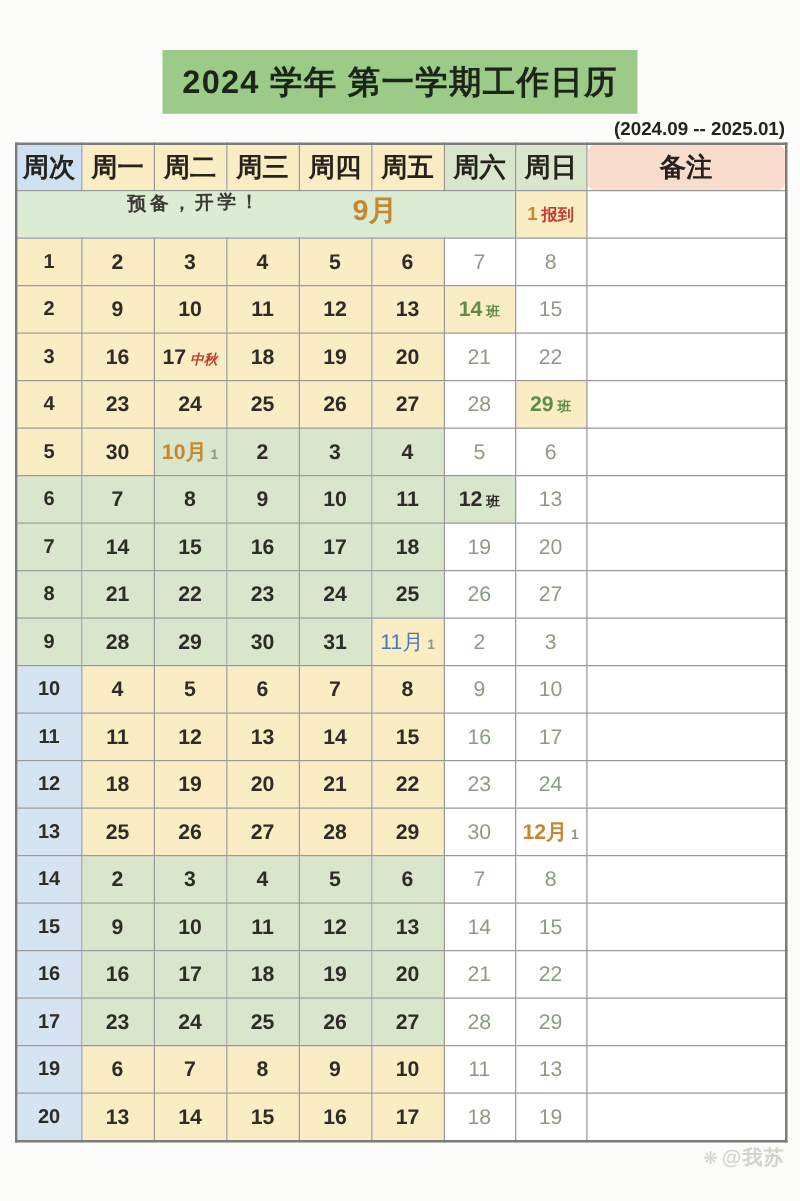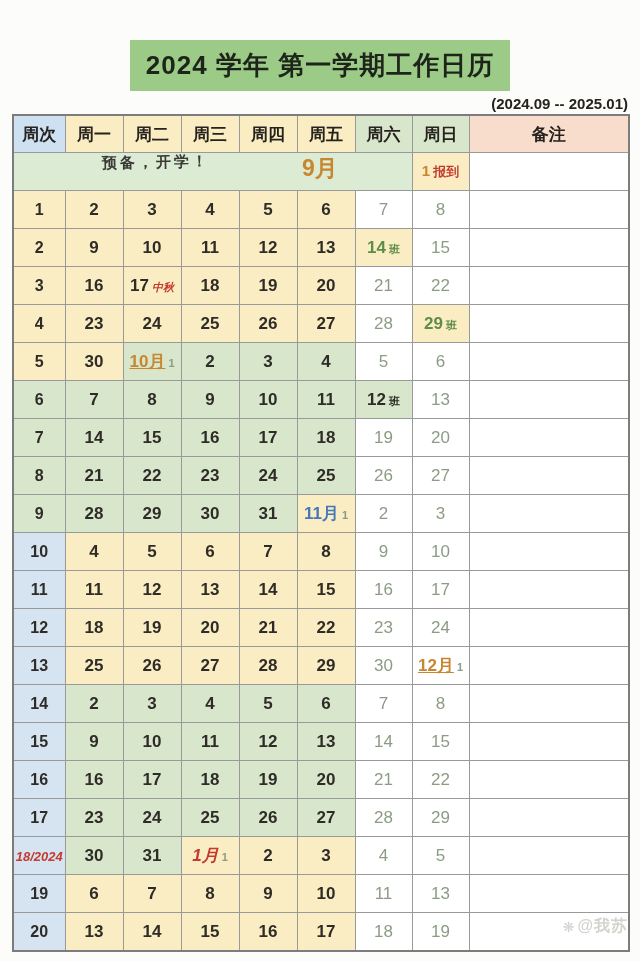--- a/index.html
+++ b/index.html
@@ -22,47 +22,47 @@
     font-size:15px;font-weight:700;color:#26221E;
   }
   table.cal{
     width:616px;margin:2px 12px 0 12px;border-collapse:collapse;table-layout:fixed;
     border:2px solid #7C7C7C;
   }
   table.cal td,table.cal th{
     border:1px solid var(--border);text-align:center;vertical-align:middle;
     padding:0;overflow:hidden;white-space:nowrap;
   }
-  table.cal th{height:36px;font-size:17px;font-weight:700;color:#26221E;}
+  table.cal th{height:36px;font-size:21px;font-weight:700;color:#26221E;}
   table.cal td{height:37px;}
   .hdr-week{background:var(--header_week_bg);}
   .hdr-weekday{background:var(--cream);}
   .hdr-weekend{background:var(--green);color:#7F9770;}
-  .hdr-remark{background:var(--header_remark_bg);}
+  .hdr-remark{background:var(--header_remark_bg);border-radius:10px;}
   .bg-yellow{background:var(--cream);}
   .bg-green{background:var(--green);}
   .bg-blue{background:var(--blue);}
   .bg-white{background:var(--white);}
   .bg-sept{background:var(--sept_bg);}
   .cell-text{font-size:17px;}
   .c-dark{color:var(--dark);font-weight:700;}
   .c-muted{color:var(--muted);font-weight:400;}
   .c-red{color:var(--red);font-weight:700;font-style:italic;}
-  .c-orange{color:var(--orange);font-weight:700;text-decoration:underline;}
-  .c-blue{color:var(--month_blue);font-weight:700;}
+  .c-orange{color:var(--orange);font-weight:700;}
+  .c-blue{color:var(--month_blue);font-weight:400;}
   .c-green{color:var(--green_text);font-weight:700;}
   .cell-suffix{font-size:11px;margin-left:3px;font-weight:700;}
   .week-num{font-size:16px;font-weight:700;color:var(--dark);}
   .wk-red{color:var(--red);font-size:13px;font-style:italic;}
   .sept-inner{display:flex;align-items:flex-start;height:100%;}
   .sept-note{
     margin-left:88px;font-size:15px;font-weight:700;color:#3A3A35;
     letter-spacing:3px;transform:rotate(-1deg);
   }
-  .sept-month{margin-left:92px;font-size:23px;font-weight:700;color:var(--orange);}
+  .sept-month{margin-left:72px;font-size:23px;font-weight:700;color:var(--orange);}
   .sept-sun-num{font-size:15px;font-weight:700;color:var(--orange);}
   .sept-sun-label{font-size:13px;font-weight:700;color:var(--red);margin-left:3px;}
   .watermark{
     position:absolute;right:12px;top:916px;color:#D3D3CE;font-size:16px;
     font-weight:700;letter-spacing:1px;display:flex;align-items:center;gap:2px;
   }
   .watermark .pawicon{font-size:14px;}
 </style>
 </head>
 <body>
@@ -287,31 +287,20 @@
         <td class="bg-green"><span class="cell-text c-dark">23</span></td>
         <td class="bg-green"><span class="cell-text c-dark">24</span></td>
         <td class="bg-green"><span class="cell-text c-dark">25</span></td>
         <td class="bg-green"><span class="cell-text c-dark">26</span></td>
         <td class="bg-green"><span class="cell-text c-dark">27</span></td>
         <td class="bg-white"><span class="cell-text c-muted">28</span></td>
         <td class="bg-white"><span class="cell-text c-muted">29</span></td>
         <td class="bg-white"></td>
       </tr>
       <tr>
-        <td class="bg-blue"><span class="week-num wk-red">18/2024</span></td>
-        <td class="bg-green"><span class="cell-text c-dark">30</span></td>
-        <td class="bg-green"><span class="cell-text c-dark">31</span></td>
-        <td class="bg-yellow"><span class="cell-text c-red">1月</span><span class="cell-suffix c-muted">1</span></td>
-        <td class="bg-yellow"><span class="cell-text c-dark">2</span></td>
-        <td class="bg-yellow"><span class="cell-text c-dark">3</span></td>
-        <td class="bg-white"><span class="cell-text c-muted">4</span></td>
-        <td class="bg-white"><span class="cell-text c-muted">5</span></td>
-        <td class="bg-white"></td>
-      </tr>
-      <tr>
         <td class="bg-blue"><span class="week-num">19</span></td>
         <td class="bg-yellow"><span class="cell-text c-dark">6</span></td>
         <td class="bg-yellow"><span class="cell-text c-dark">7</span></td>
         <td class="bg-yellow"><span class="cell-text c-dark">8</span></td>
         <td class="bg-yellow"><span class="cell-text c-dark">9</span></td>
         <td class="bg-yellow"><span class="cell-text c-dark">10</span></td>
         <td class="bg-white"><span class="cell-text c-muted">11</span></td>
         <td class="bg-white"><span class="cell-text c-muted">13</span></td>
         <td class="bg-white"></td>
       </tr>

